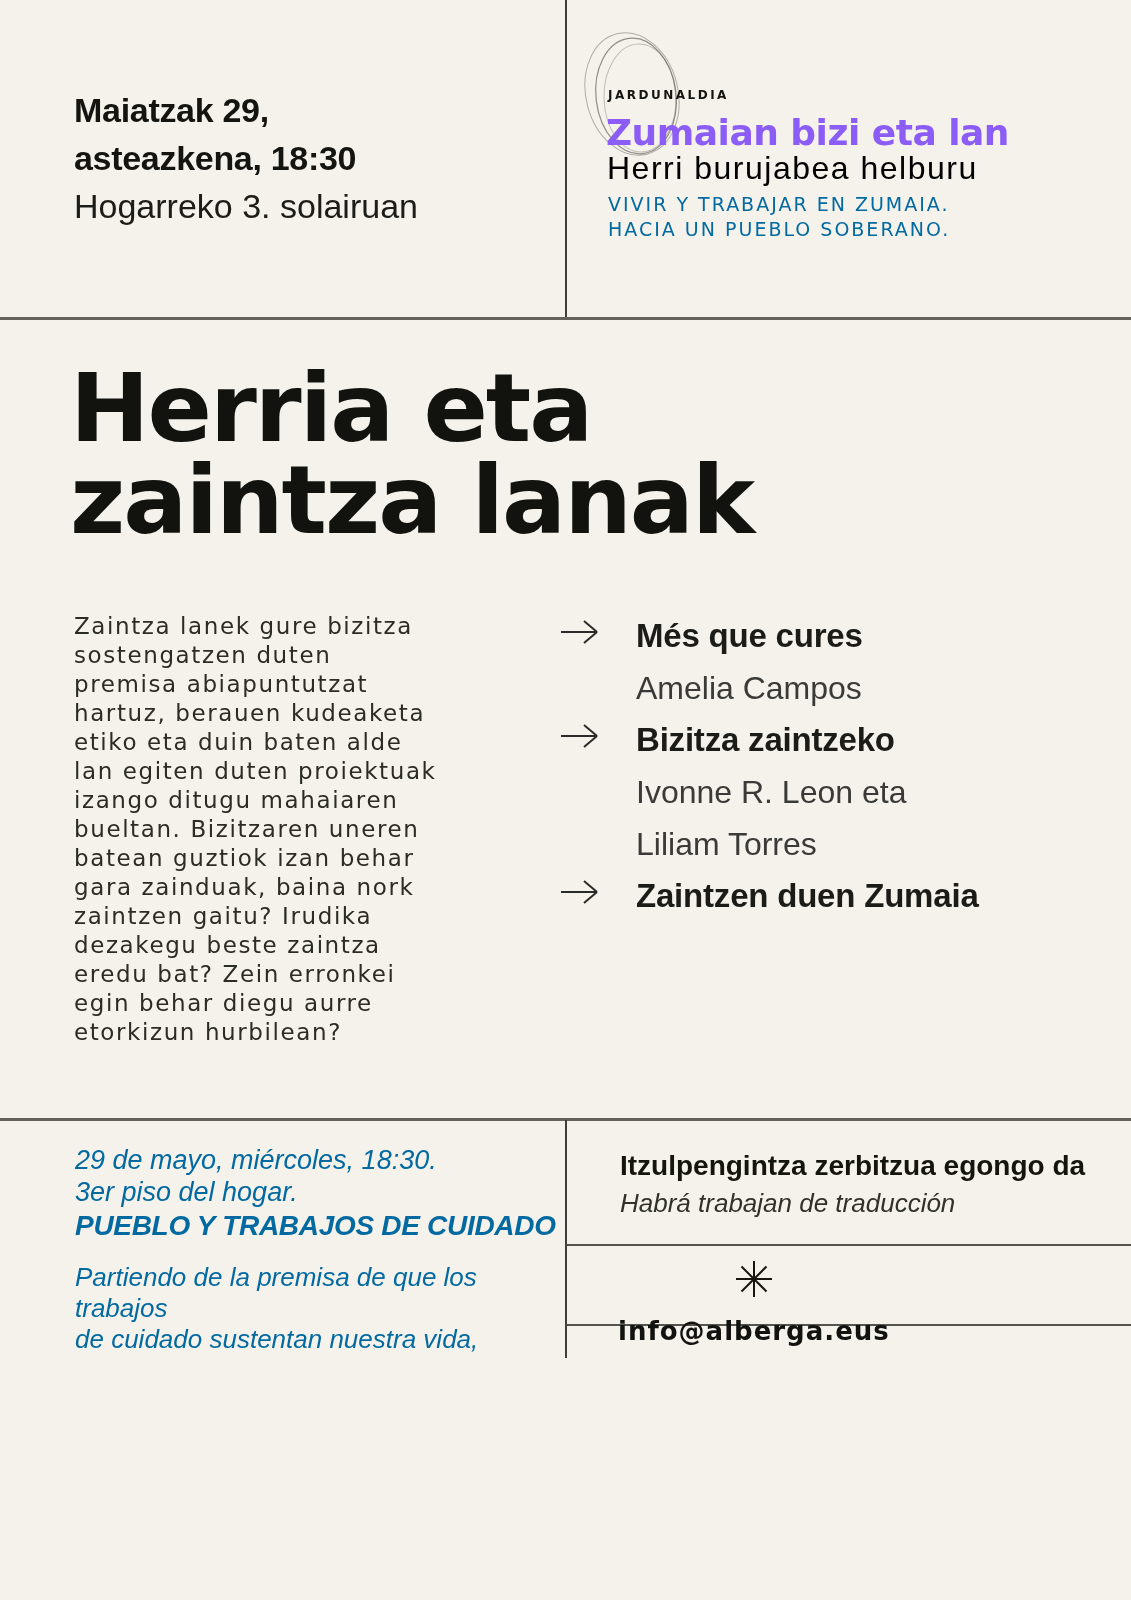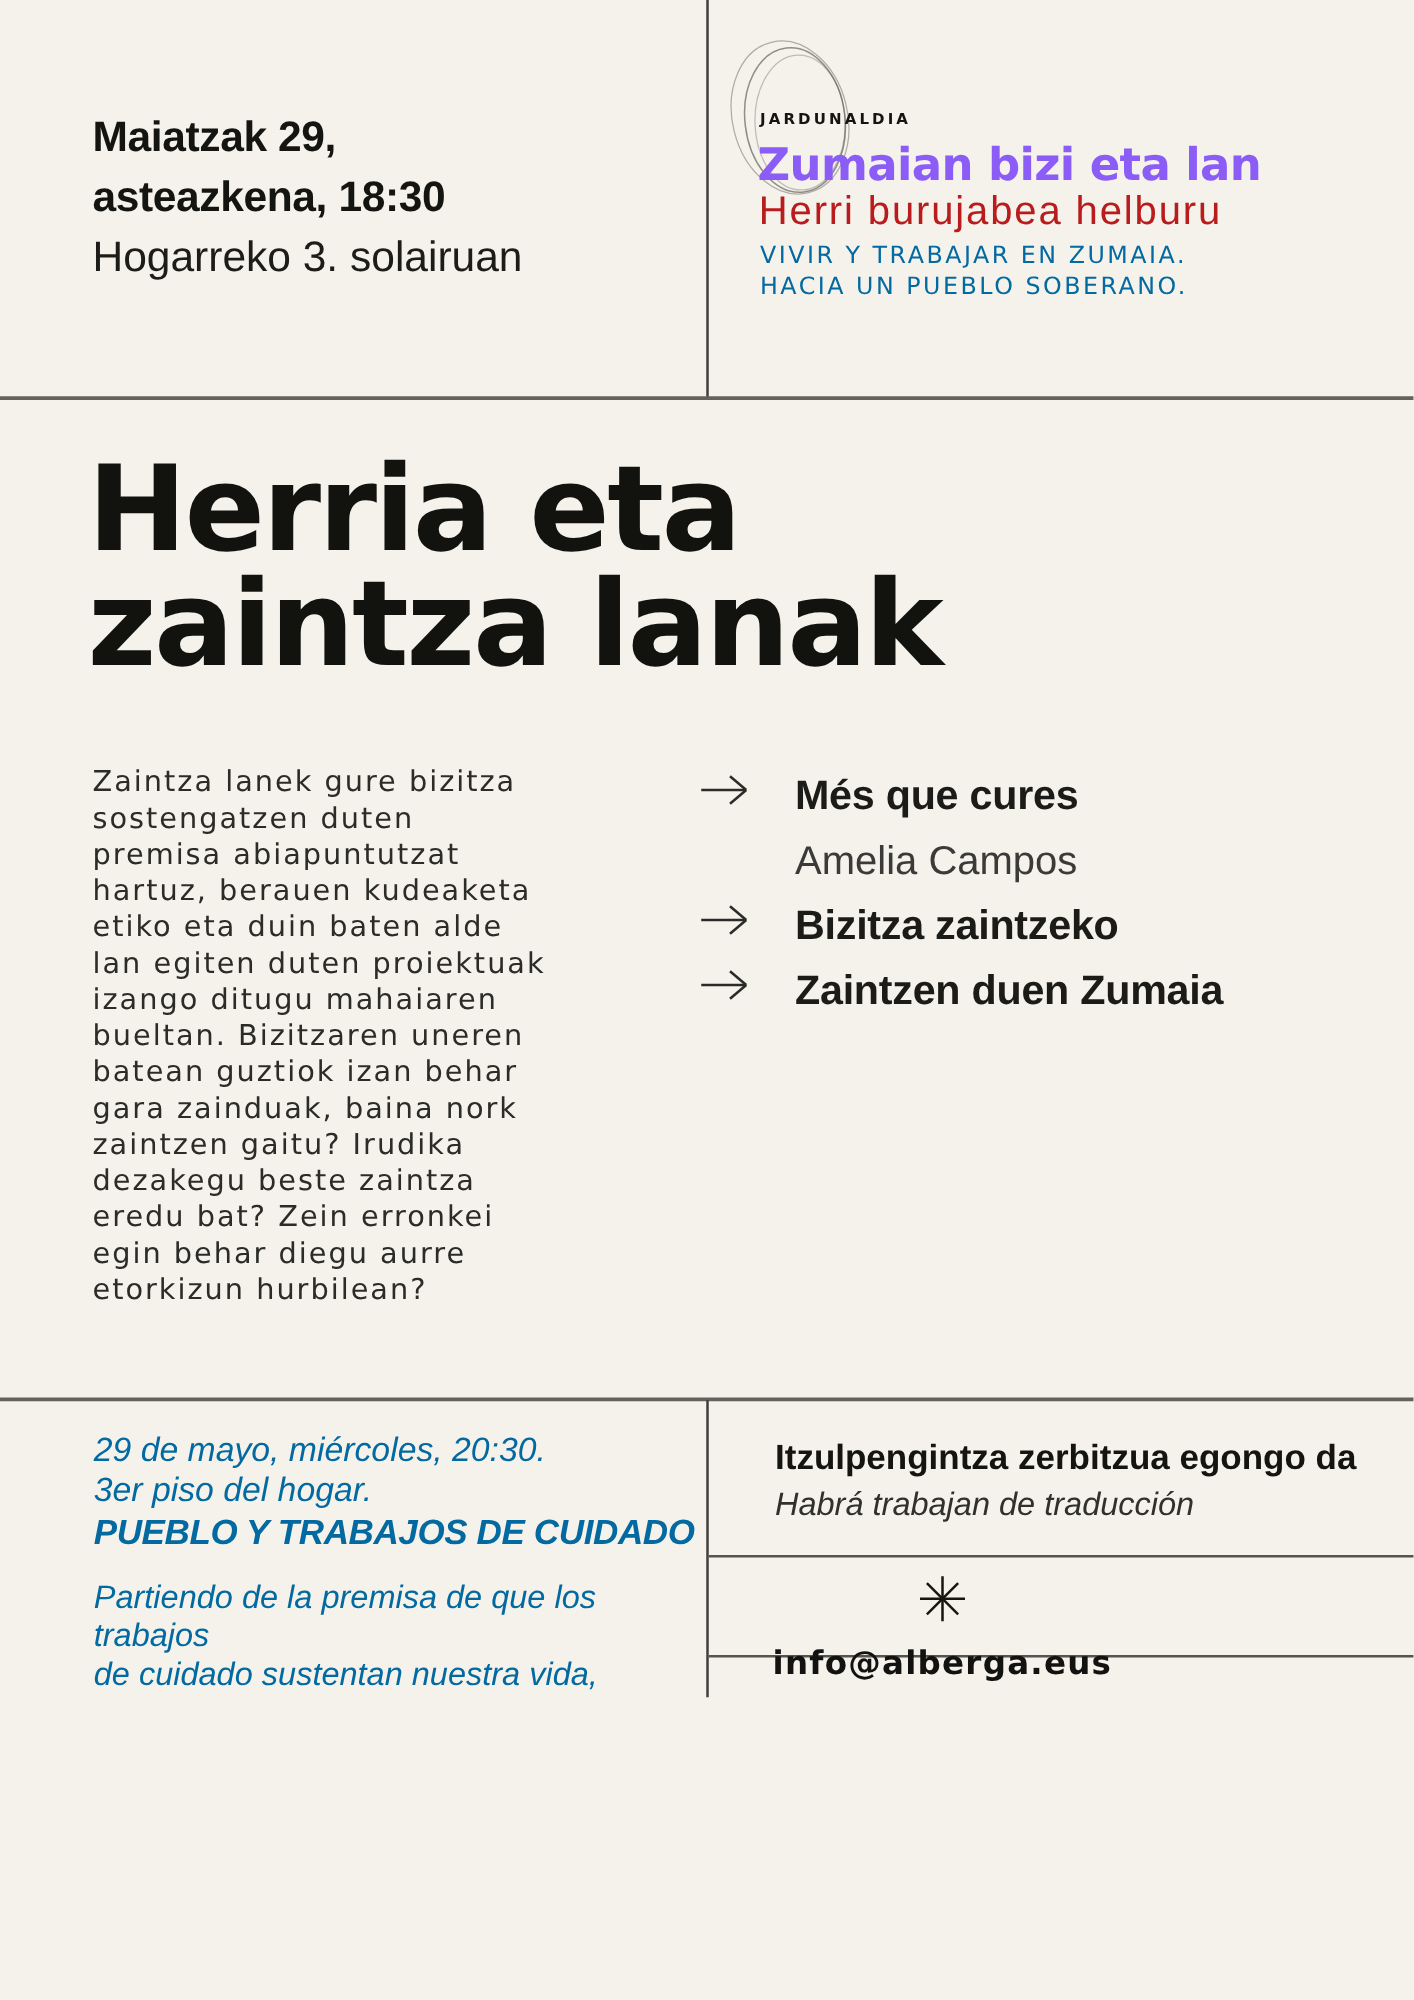--- a/index.html
+++ b/index.html
@@ -15,21 +15,21 @@
 
   
   .when{left:74px;top:86px;font-size:34px;line-height:48px;font-weight:bold;letter-spacing:-0.3px;color:#141411;}
   .where{left:74px;top:182px;font-size:34px;line-height:48px;font-weight:normal;color:#1c1c18;}
 
   
   .kicker{left:608px;top:88px;font-family:"DejaVu Sans",sans-serif;font-weight:bold;
           font-size:12px;letter-spacing:2.5px;color:#141411;}
   .brand{left:606px;top:112px;font-family:"DejaVu Sans",sans-serif;font-weight:bold;
          font-size:36px;letter-spacing:-0.5px;color:#8b5cf6;}
-  .brand-sub{left:607px;top:150px;font-size:32px;letter-spacing:1.5px;color:#b91c1c;}
+  .brand-sub{left:607px;top:150px;font-size:32px;letter-spacing:1.5px;color:#000000;}
   .tagline{left:608px;top:192px;font-family:"DejaVu Sans",sans-serif;font-size:19px;
            line-height:25px;letter-spacing:2px;}
   .sketch{left:574px;top:30px;}
 
   
   .hero{left:70px;top:362px;font-family:"DejaVu Sans",sans-serif;font-weight:bold;
         font-size:95px;line-height:92px;letter-spacing:-2px;color:#12120f;}
 
   
   .intro{left:74px;top:612px;width:500px;font-family:"DejaVu Sans",sans-serif;
@@ -131,39 +131,41 @@
         <svg width="40" height="26" viewBox="0 0 40 26">
             <g stroke="#2a2a28" stroke-width="2" fill="none">
               <line x1="1" y1="13" x2="36" y2="13"></line>
               <line x1="24" y1="2" x2="37" y2="13"></line>
               <line x1="24" y1="24" x2="37" y2="13"></line>
             </g>
           </svg>
       </span>
       <div>
         <div class="agenda-title">Bizitza zaintzeko</div>
+        <div class="agenda-speakers pre">Ivonne R. Leon eta
+Liliam Torres</div>
       </div>
     </div>
     <div class="agenda-row">
       <span class="agenda-arrow">
         <svg width="40" height="26" viewBox="0 0 40 26">
             <g stroke="#2a2a28" stroke-width="2" fill="none">
               <line x1="1" y1="13" x2="36" y2="13"></line>
               <line x1="24" y1="2" x2="37" y2="13"></line>
               <line x1="24" y1="24" x2="37" y2="13"></line>
             </g>
           </svg>
       </span>
       <div>
         <div class="agenda-title">Zaintzen duen Zumaia</div>
       </div>
     </div>
   </div>
 
-  <div class="abs fl-date accent pre">29 de mayo, miércoles,  20:30.
+  <div class="abs fl-date accent pre">29 de mayo, miércoles,  18:30.
 3er piso del hogar.</div>
   <div class="abs fl-head accent">PUEBLO Y TRABAJOS DE CUIDADO</div>
   <div class="abs fl-para accent pre">Partiendo de la premisa de que los trabajos
 de cuidado sustentan nuestra vida,
 tendremos en la mesa proyectos que
 trabajan por una gestión ética y digna de las
 mismas. En algún momento de la vida todos
 hemos sido o vamos a ser cuidadas, pero
 ¿quién nos cuida? ¿Podemos imaginar otro
 modelo de cuidado? ¿A qué retos nos

